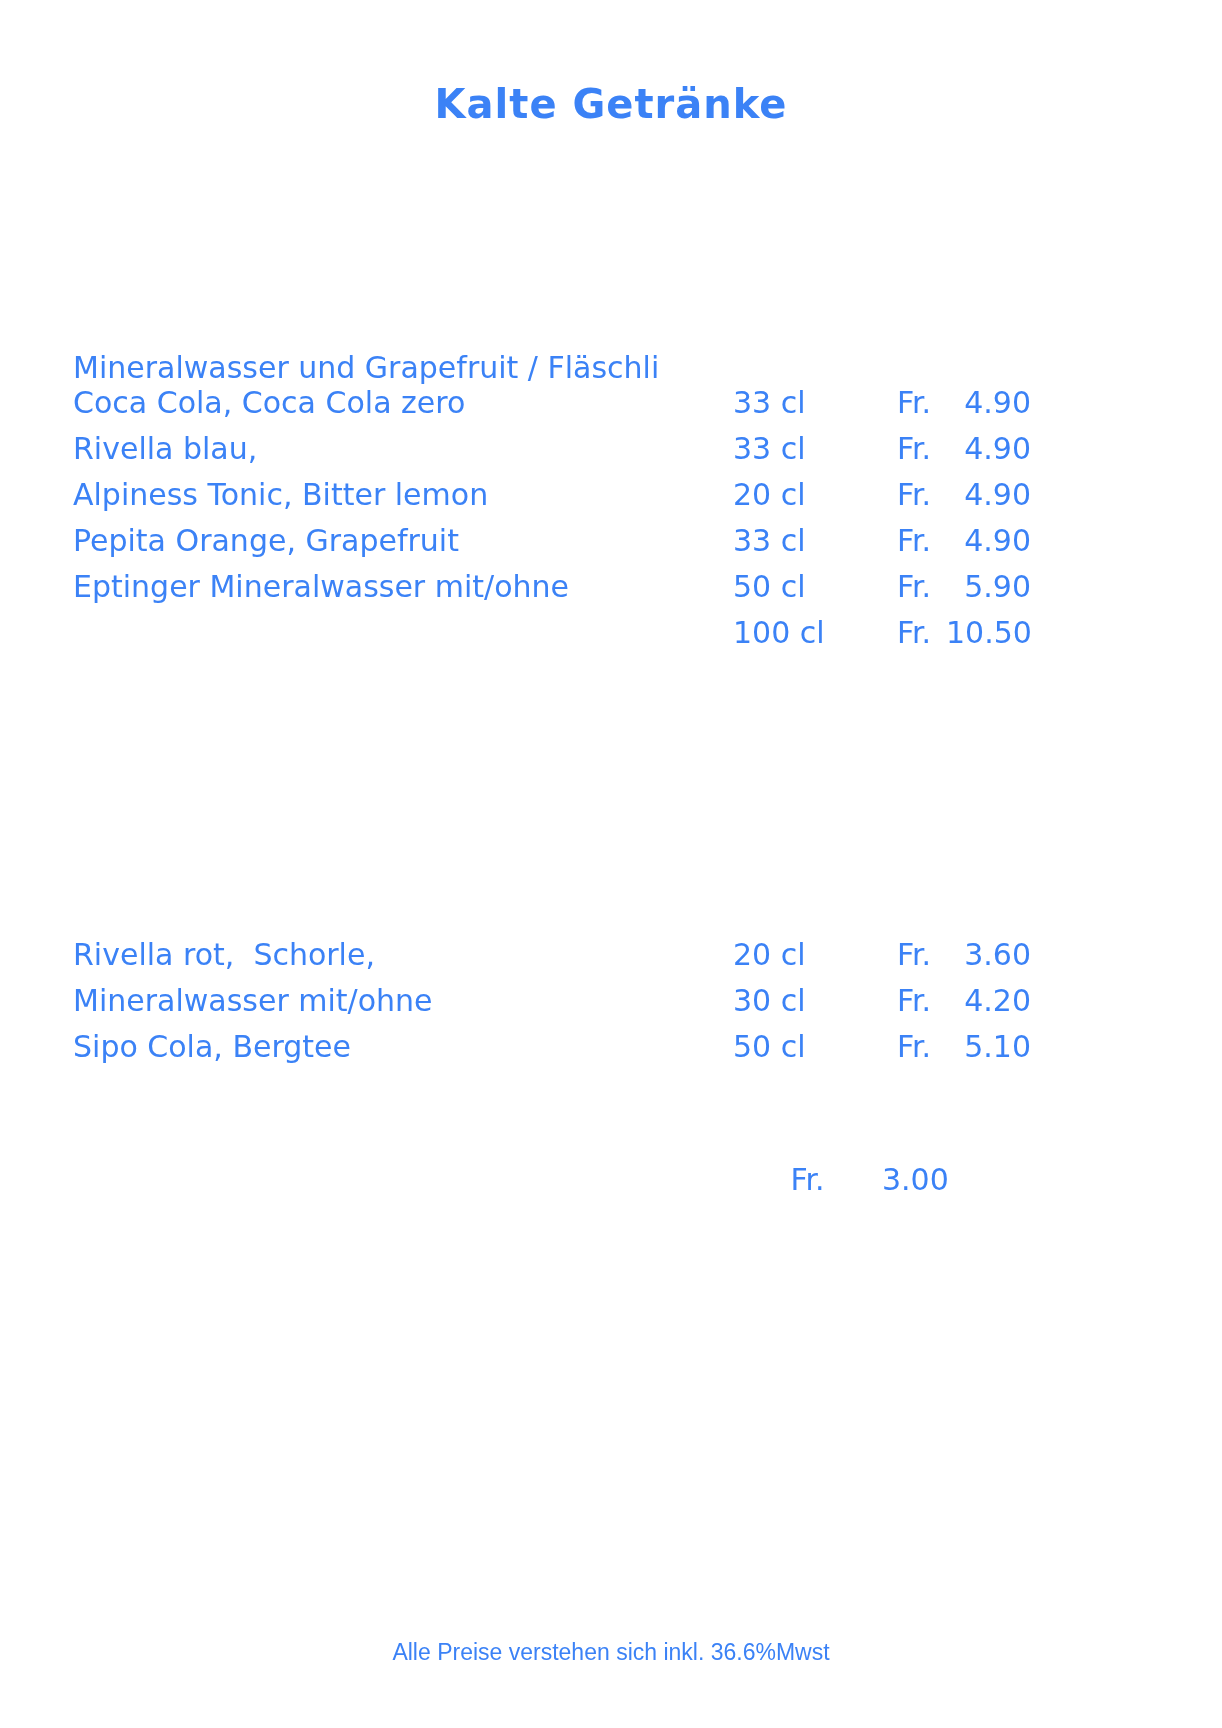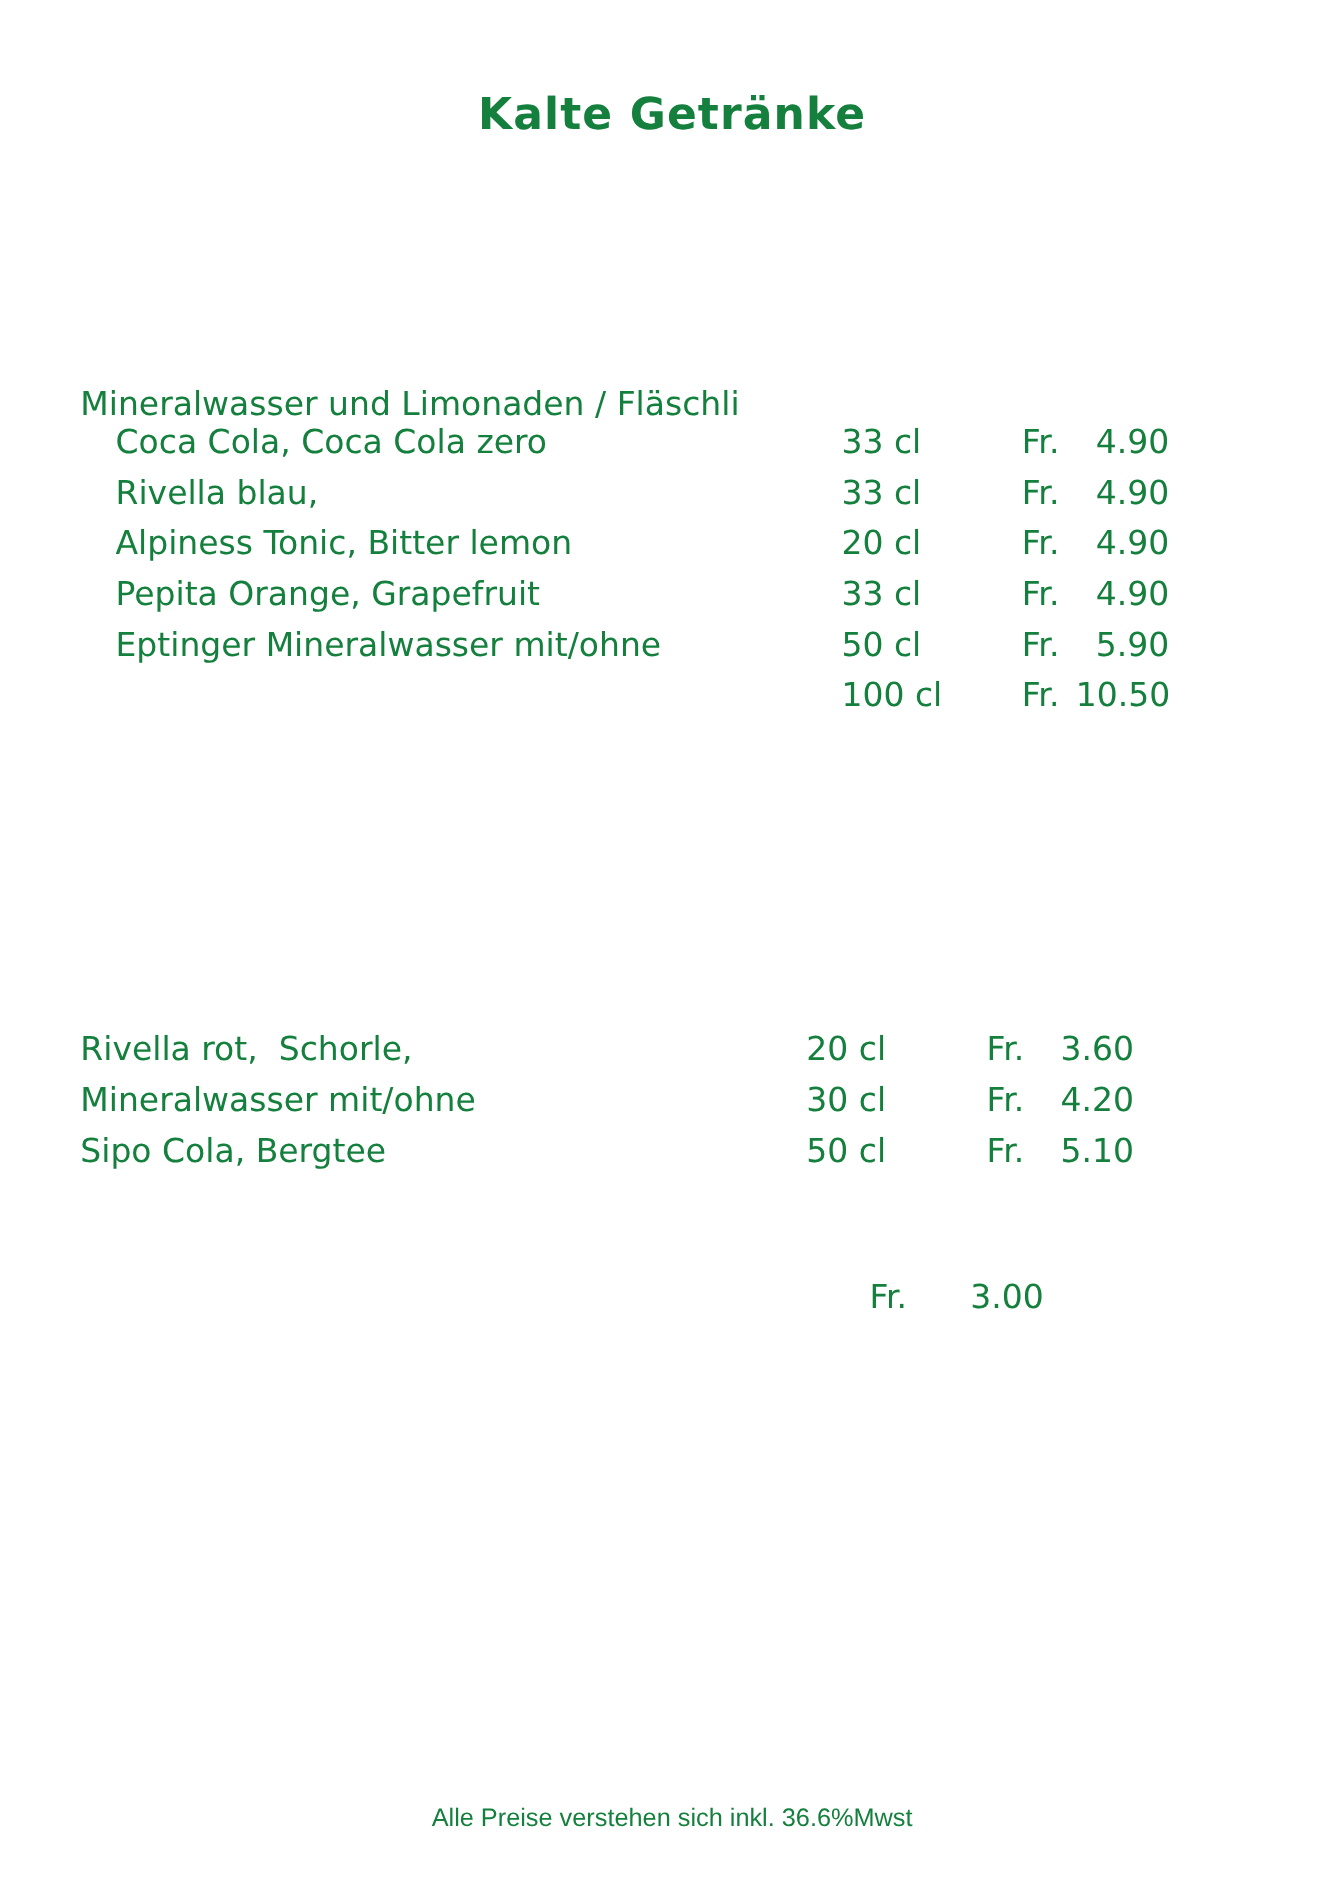--- a/index.html
+++ b/index.html
@@ -5,21 +5,21 @@
   html, body {
     margin: 0;
     padding: 0;
     background: #ffffff;
   }
   .page {
     position: relative;
     width: 1222px;
     height: 1728px;
     background: #ffffff;
-    color: #15803d;
+    color: #3b82f6;
     font-family: "DejaVu Sans", sans-serif;
     overflow: hidden;
   }
   .title {
     position: absolute;
     top: 78px;
     left: 0;
     width: 100%;
     margin: 0;
     text-align: center;
@@ -36,21 +36,21 @@
     line-height: 46px;
     white-space: pre;
   }
   .heading-1 { top: 253px; }
   .heading-2 { top: 792px; }
   .items {
     position: absolute;
     left: 0;
     right: 0;
   }
-  .items-1 { top: 380px; padding-left: 32px; }
+  .items-1 { top: 380px; }
   .items-2 { top: 932px; }
   .items-3 { top: 1157px; }
   .row {
     display: grid;
     grid-template-columns: 660px 149px 64px 85px;
     padding-left: 73px;
     height: 46px;
     font-size: 30px;
     line-height: 46px;
   }
@@ -76,21 +76,21 @@
   }
 </style>
 </head>
 <body>
 
 <div class="page">
 
   <h1 class="title">Kalte Getränke</h1>
 
   <div class="heading heading-1">
-    <div>Mineralwasser und Limonaden / Fläschli</div>
+    <div>Mineralwasser und Grapefruit / Fläschli</div>
   </div>
 
   <div class="items items-1">
     <div class="row">
       <span class="item-name">Coca Cola, Coca Cola zero</span>
       <span class="item-size">33 cl</span>
       <span class="item-currency">Fr.</span>
       <span class="item-price">4.90</span>
     </div>
     <div class="row">

